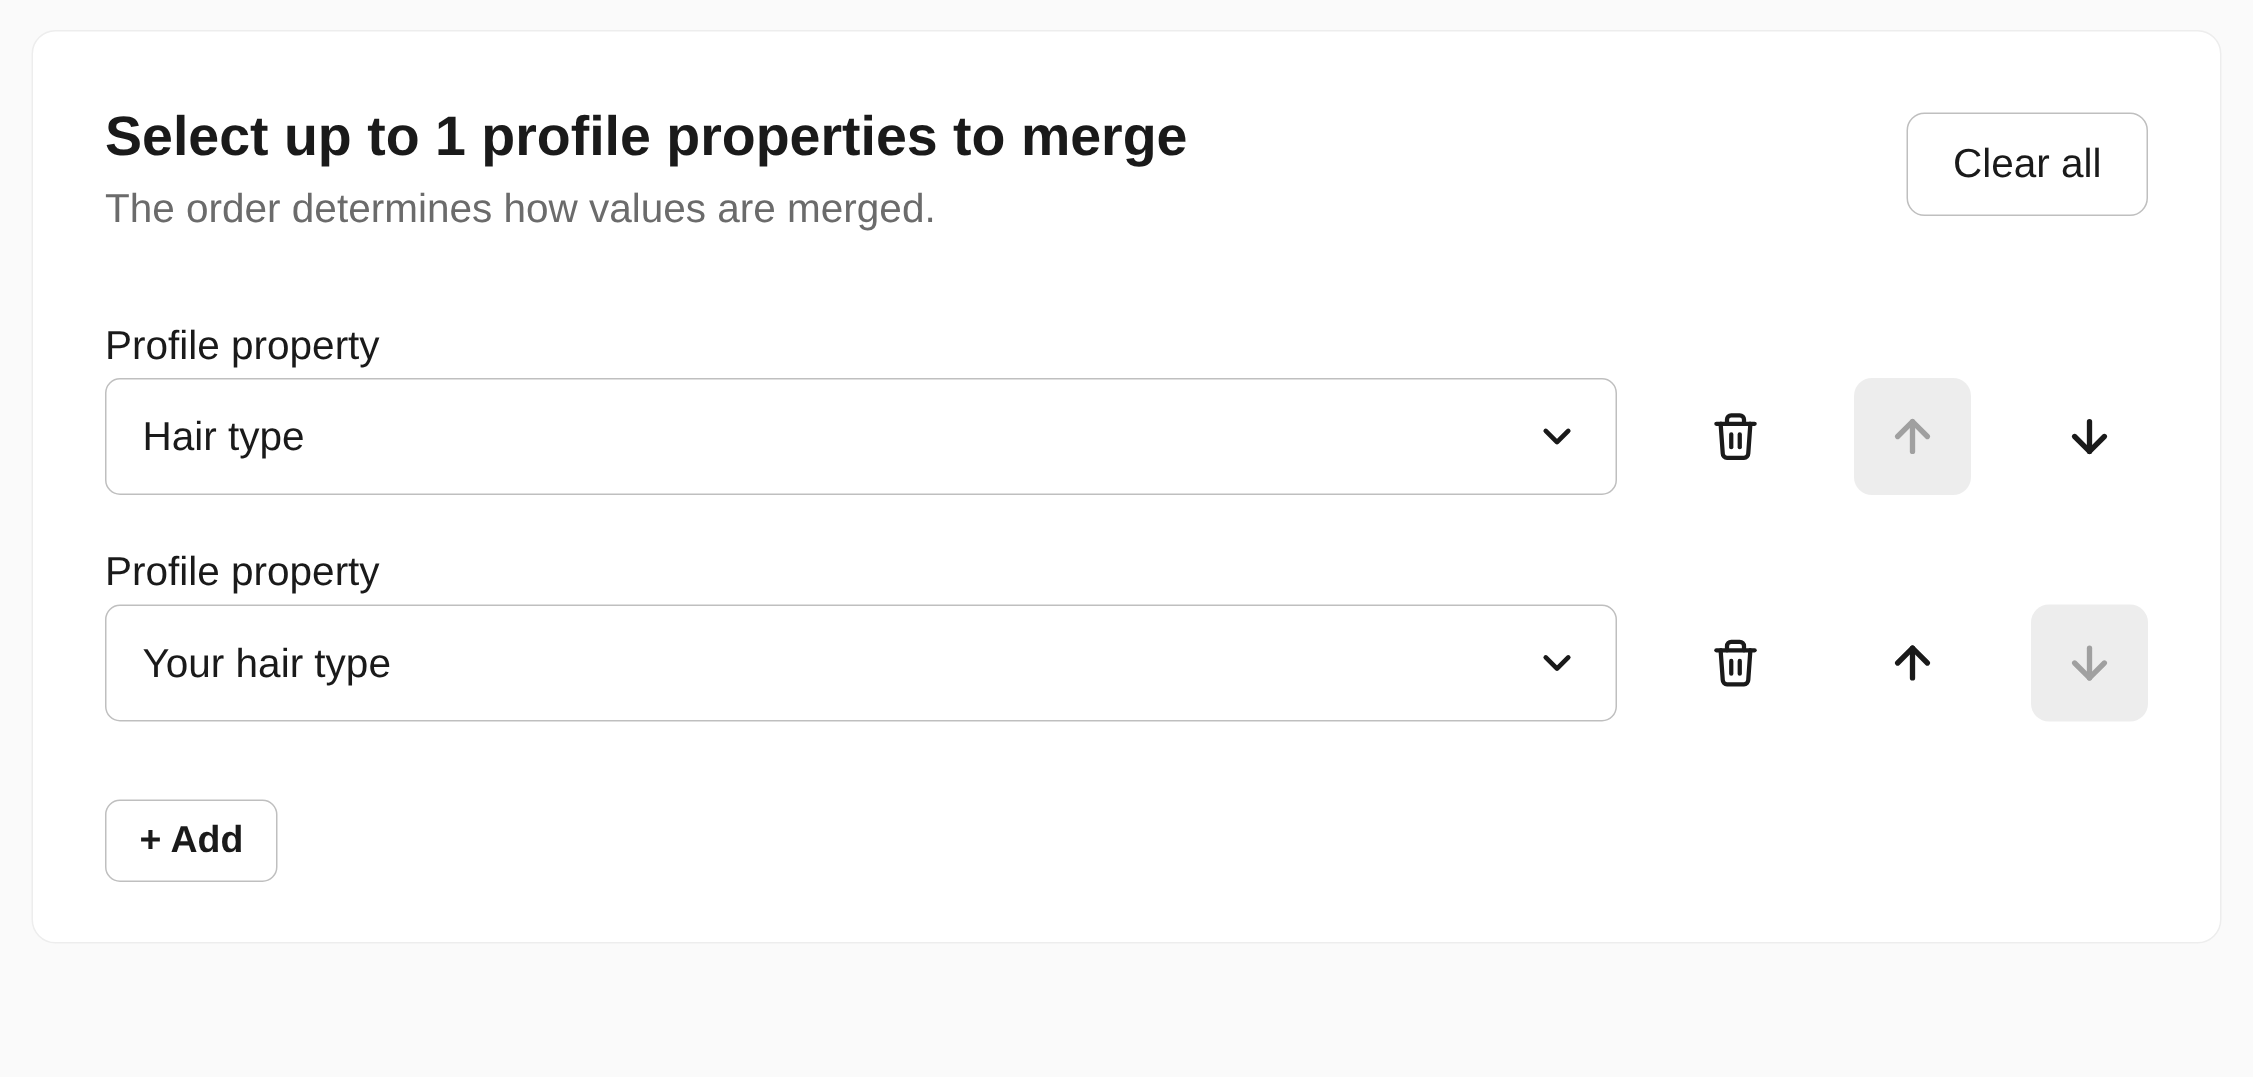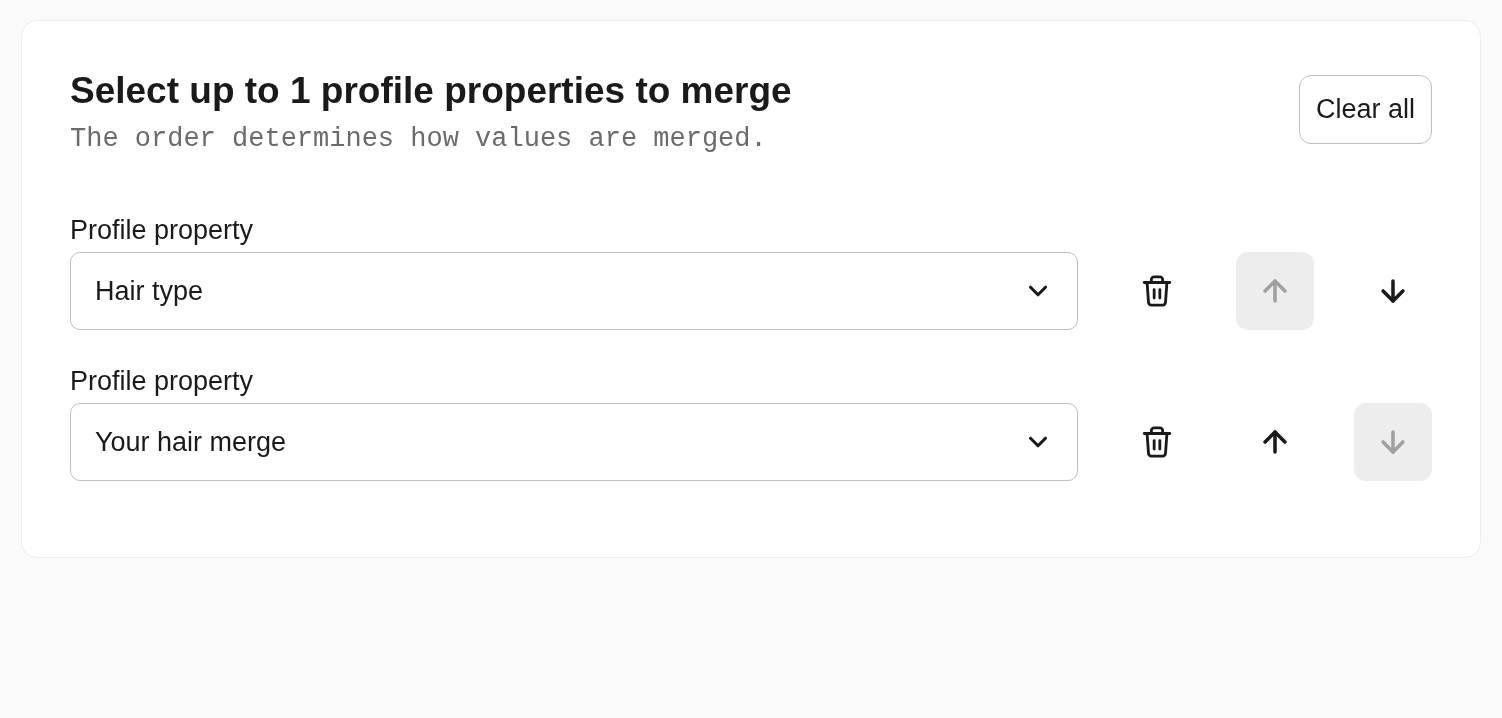--- a/index.html
+++ b/index.html
@@ -34,30 +34,29 @@
       font-weight: 700;
       color: #1a1a1a;
       line-height: 1.2;
       margin-bottom: 8px;
     }
     .subtitle {
       font-size: 27px;
       font-weight: 400;
       color: #6b6b6b;
       line-height: 1.4;
-      font-family: Liberation Mono, monospace;
     }
     .clear-btn {
       font-size: 27px;
       font-weight: 500;
       color: #1a1a1a;
       background: #ffffff;
       border: 1.5px solid #bfbfbf;
       border-radius: 12px;
-      padding: 18px 16px;
+      padding: 18px 30px;
       cursor: pointer;
       margin-top: 6px;
       text-align: right;
     }
     .property-block {
       margin-bottom: 36px;
     }
     .property-label {
       font-size: 27px;
       font-weight: 400;
@@ -176,21 +175,21 @@
           </svg>
       </button>
     </div>
   </div>
 
   
   <div class="property-block">
     <div class="property-label">Profile property</div>
     <div class="row">
       <div class="select-box">
-        <span class="select-value">Your hair merge</span>
+        <span class="select-value">Your hair type</span>
         <svg class="chevron-icon" viewBox="0 0 24 24" fill="none" stroke="#1a1a1a" stroke-width="2.5" stroke-linecap="round" stroke-linejoin="round">
             <polyline points="6 9 12 15 18 9"></polyline>
           </svg>
       </div>
       <button class="icon-btn">
         <svg viewBox="0 0 24 24" fill="none" stroke="#1a1a1a" stroke-width="2" stroke-linecap="round" stroke-linejoin="round">
             <polyline points="3 6 5 6 21 6"></polyline>
             <path d="M19 6l-1 14a2 2 0 0 1-2 2H8a2 2 0 0 1-2-2L5 6"></path>
             <path d="M8 6V4a2 2 0 0 1 2-2h4a2 2 0 0 1 2 2v2"></path>
             <line x1="10" y1="11" x2="10" y2="17"></line>
@@ -205,13 +204,14 @@
       </button>
       <button class="icon-btn disabled">
         <svg viewBox="0 0 24 24" fill="none" stroke="#1a1a1a" stroke-width="2.5" stroke-linecap="round" stroke-linejoin="round">
             <line x1="12" y1="5" x2="12" y2="19"></line>
             <polyline points="19 12 12 19 5 12"></polyline>
           </svg>
       </button>
     </div>
   </div>
 
+  <button class="add-btn">+ Add</button>
 </div>
 
 </body></html>

